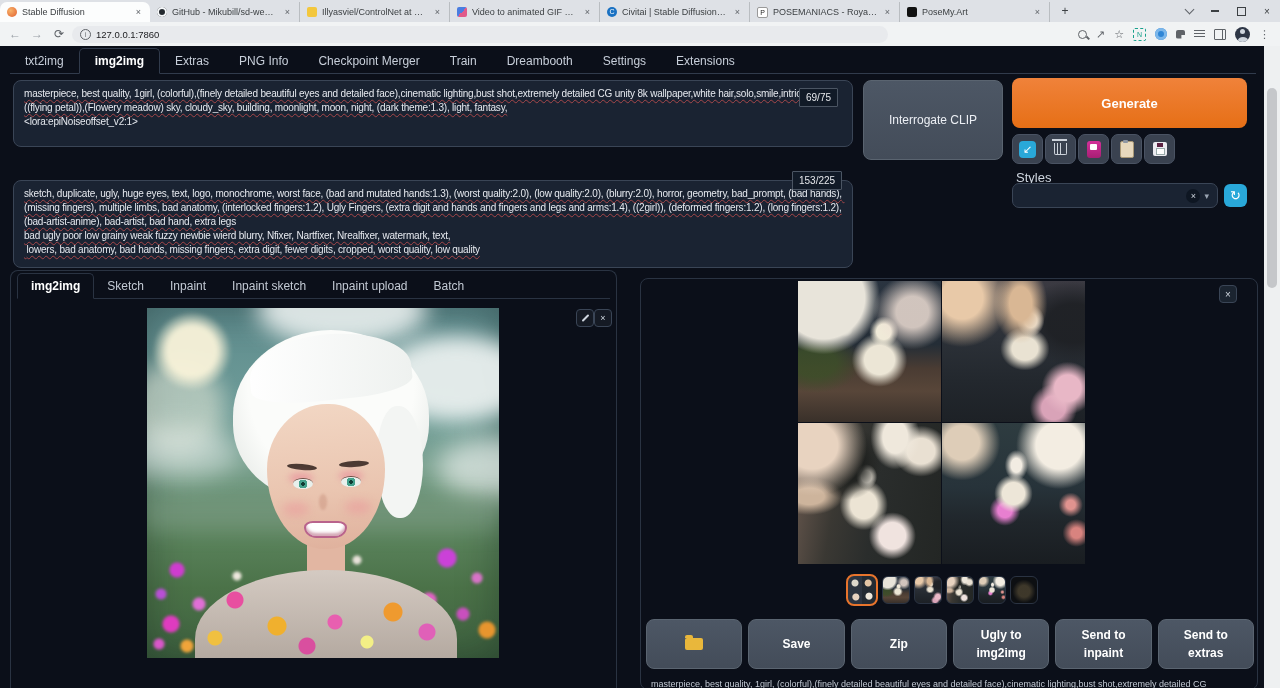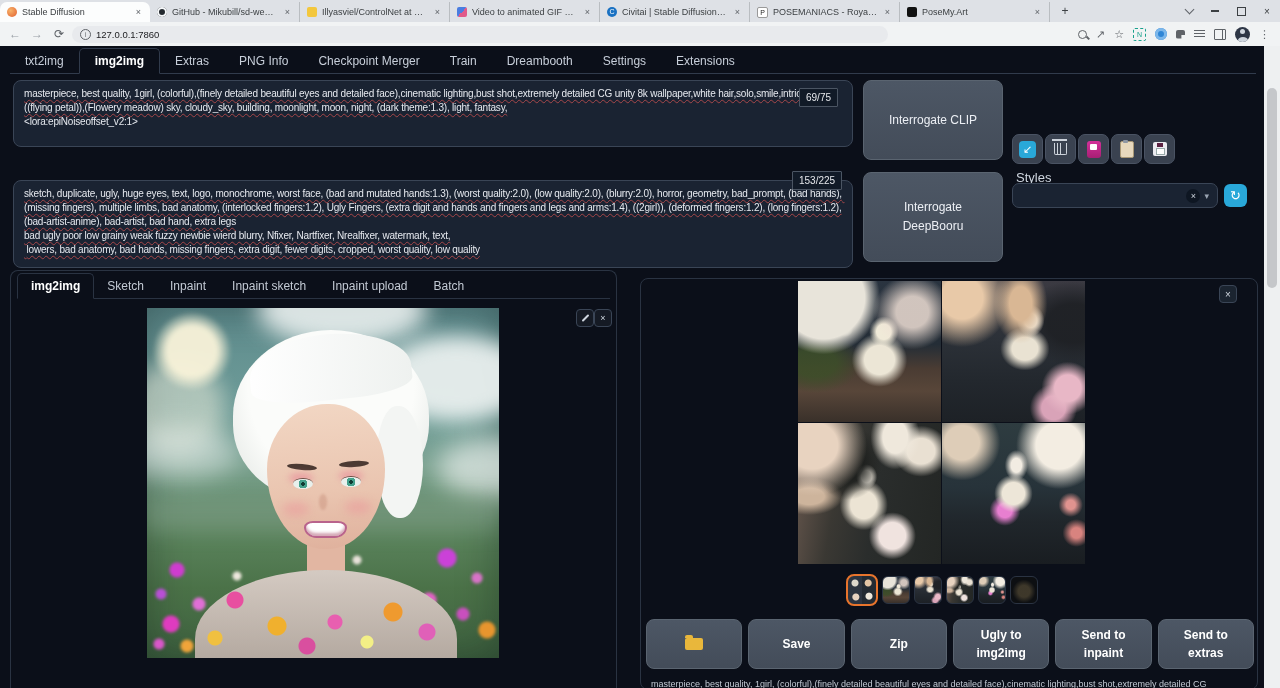--- a/index.html
+++ b/index.html
@@ -329,22 +329,22 @@
     <div class="tbox" id="promptbox"><span class="squiggle">masterpiece, best quality, 1girl, (colorful),(finely detailed beautiful eyes and detailed face),cinematic lighting,bust shot,extremely detailed CG unity 8k wallpaper,white hair,solo,smile,intricate skirt,((flying petal)),(Flowery meadow) sky, cloudy_sky, building, moonlight, moon, night, (dark theme:1.3), light, fantasy,</span>
 <span>&lt;lora:epiNoiseoffset_v2:1&gt;</span></div>
     <div class="counter" id="counter1">69/75</div>
 
     <div class="tbox" id="negbox"><span class="squiggle">sketch, duplicate, ugly, huge eyes, text, logo, monochrome, worst face, (bad and mutated hands:1.3), (worst quality:2.0), (low quality:2.0), (blurry:2.0), horror, geometry, bad_prompt, (bad hands), (missing fingers), multiple limbs, bad anatomy, (interlocked fingers:1.2), Ugly Fingers, (extra digit and hands and fingers and legs and arms:1.4), ((2girl)), (deformed fingers:1.2), (long fingers:1.2),(bad-artist-anime), bad-artist, bad hand, extra legs
 bad ugly poor low grainy weak fuzzy newbie wierd blurry, Nfixer, Nartfixer, Nrealfixer, watermark, text,
  lowers, bad anatomy, bad hands, missing fingers, extra digit, fewer digits, cropped, worst quality, low quality</span></div>
     <div class="counter" id="counter2">153/225</div>
 
     <div class="graybtn" id="btn-clip">Interrogate CLIP</div>
-    <div class="graybtn" id="btn-deep">Interrogate DeepBooru</div>
-
+
+    <div id="btn-generate">Generate</div>
 
     <div id="toolrow">
       <div class="ico-btn">
           <span class="chip-cyan">↙</span>
         </div>
       <div class="ico-btn">
           <span class="trash"></span>
         </div>
       <div class="ico-btn">
           <span class="chip-pink"></span>

